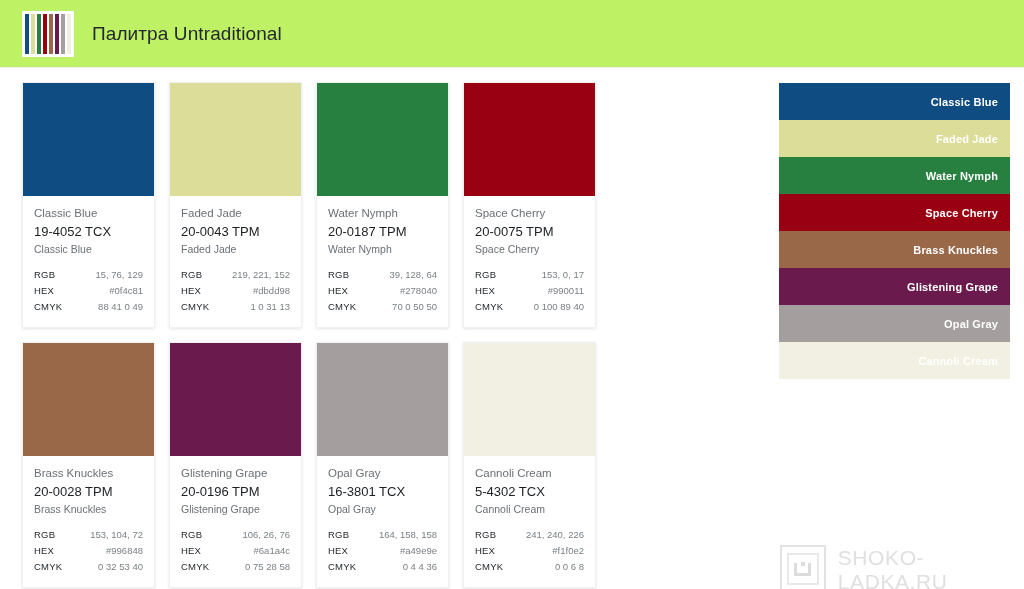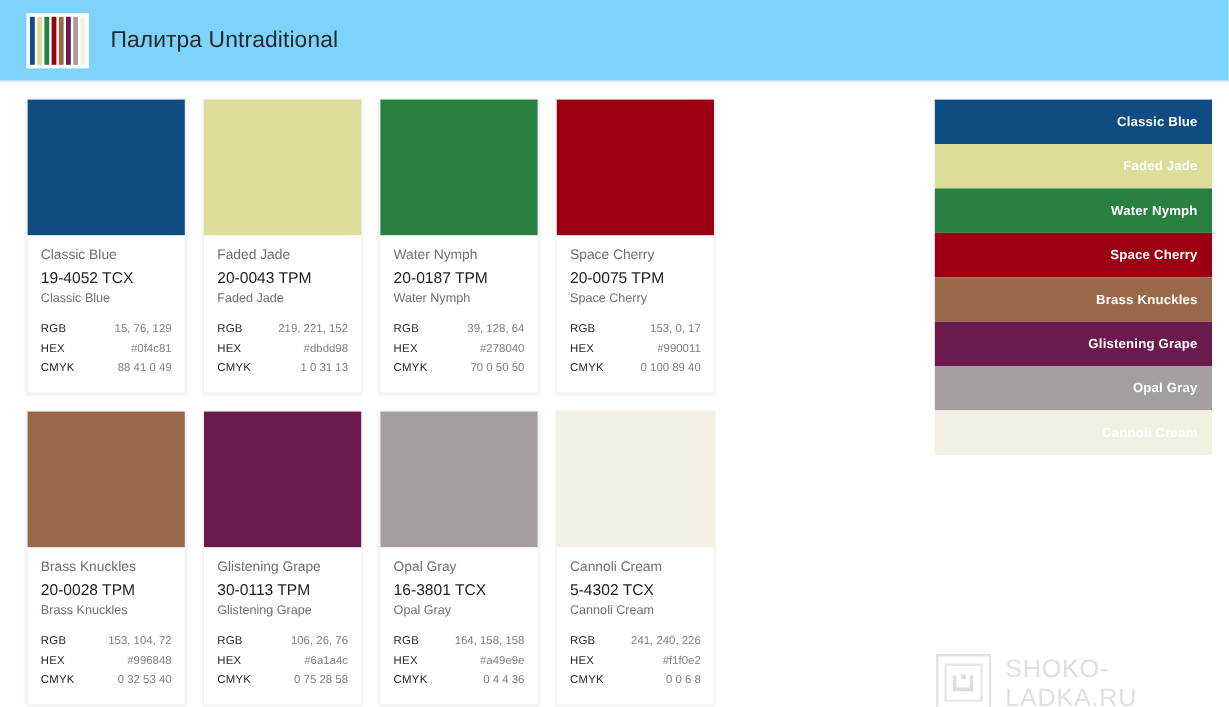--- a/index.html
+++ b/index.html
@@ -8,21 +8,21 @@
     width: 1024px; height: 589px;
     background: #ffffff;
     font-family: "Liberation Sans", "DejaVu Sans", sans-serif;
     overflow: hidden;
   }
   .page { position: relative; width: 1024px; height: 589px; background: #fff; }
 
   
   .header {
     position: absolute; left: 0; top: 0; width: 1024px; height: 68px;
-    background: #7dd3fc;
+    background: #bef264;
     border-bottom: 1px solid #eeeeee;
     display: flex; align-items: center;
   }
   .brand-logo {
     margin-left: 22px;
     width: 52px; height: 46px;
     background: #ffffff;
     display: flex; align-items: stretch;
     padding: 3px 2px;
   }
@@ -255,21 +255,21 @@
               <span class="spec-label">CMYK</span>
               <span class="spec-value">0 32 53 40</span>
             </div>
           </div>
         </div>
       </div>
       <div class="card">
         <div class="card-swatch" style="background: rgb(106, 26, 76);"></div>
         <div class="card-body">
           <div class="card-name-top">Glistening Grape</div>
-          <div class="card-code">30-0113 TPM</div>
+          <div class="card-code">20-0196 TPM</div>
           <div class="card-name-sub">Glistening Grape</div>
           <div class="card-specs">
             <div class="spec-row">
               <span class="spec-label">RGB</span>
               <span class="spec-value">106, 26, 76</span>
             </div>
             <div class="spec-row">
               <span class="spec-label">HEX</span>
               <span class="spec-value">#6a1a4c</span>
             </div>

